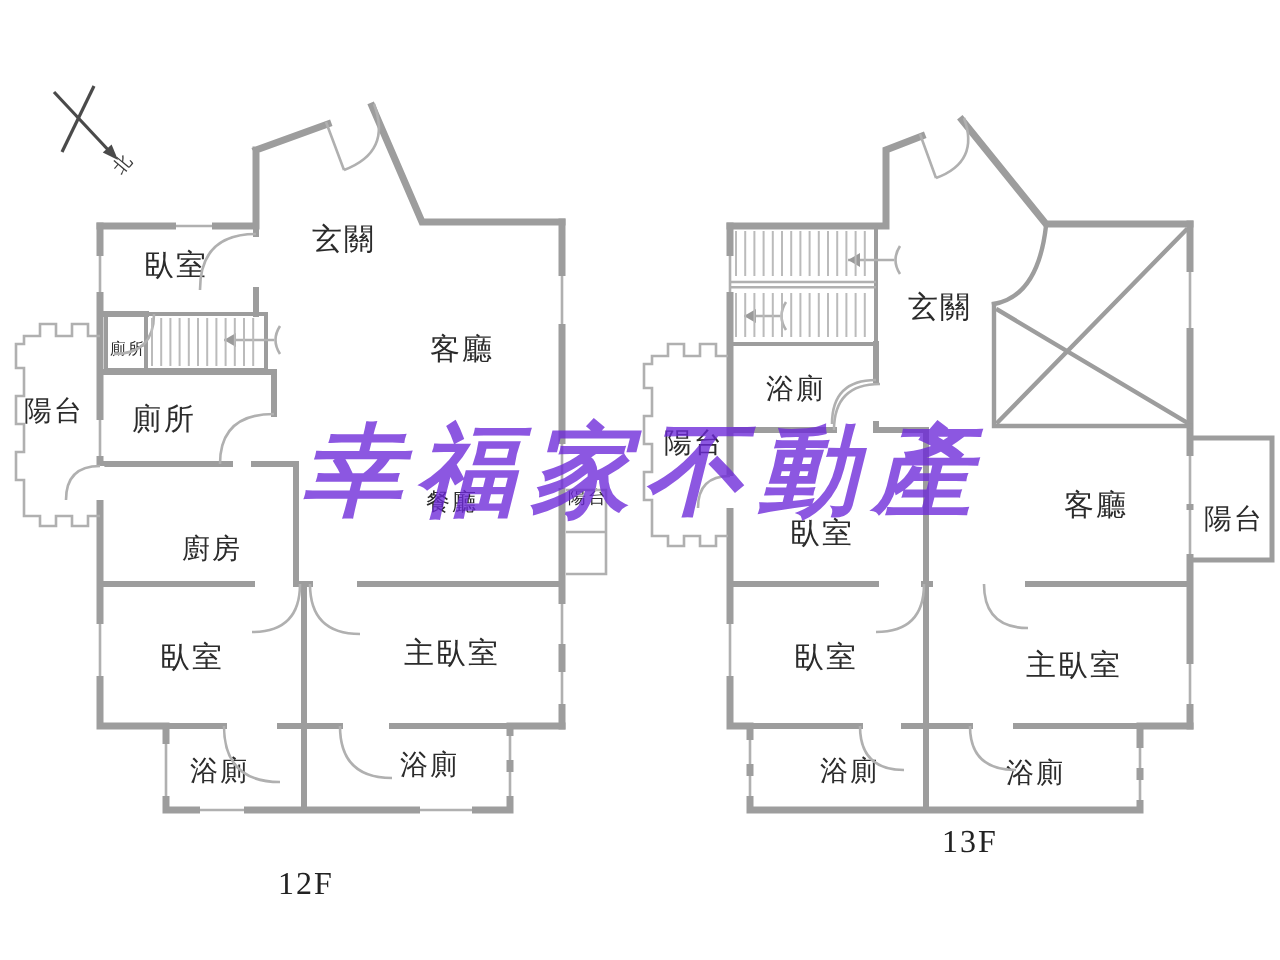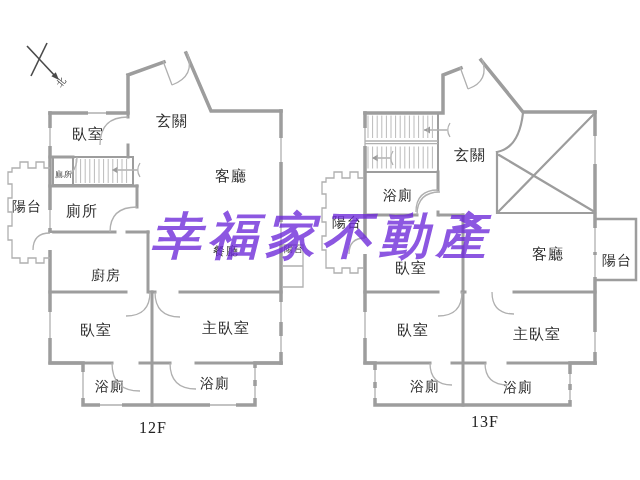--- a/index.html
+++ b/index.html
@@ -213,17 +213,17 @@
       <div class="room-label" style="left: 347px; top: 223px; font-size: 14px;">陽台</div>
       <div class="room-label" style="left: 411px; top: 268px; font-size: 15px;">臥室</div>
       <div class="room-label" style="left: 548px; top: 254px; font-size: 15px;">客廳</div>
       <div class="room-label" style="left: 617px; top: 261px; font-size: 14px;">陽台</div>
       <div class="room-label" style="left: 413px; top: 330px; font-size: 15px;">臥室</div>
       <div class="room-label" style="left: 537px; top: 334px; font-size: 15px;">主臥室</div>
       <div class="room-label" style="left: 425px; top: 387px; font-size: 14px;">浴廁</div>
       <div class="room-label" style="left: 518px; top: 388px; font-size: 14px;">浴廁</div>
     </div>
 
-  <div class="caption" style="left:153px;top:428px">12F</div>
+  <div class="caption" style="left:153px;top:443px">12F</div>
   <div class="caption" style="left:485px;top:422px">13F</div>
 
   <div class="north-char">北</div>
 </div>
 
 </body></html>

